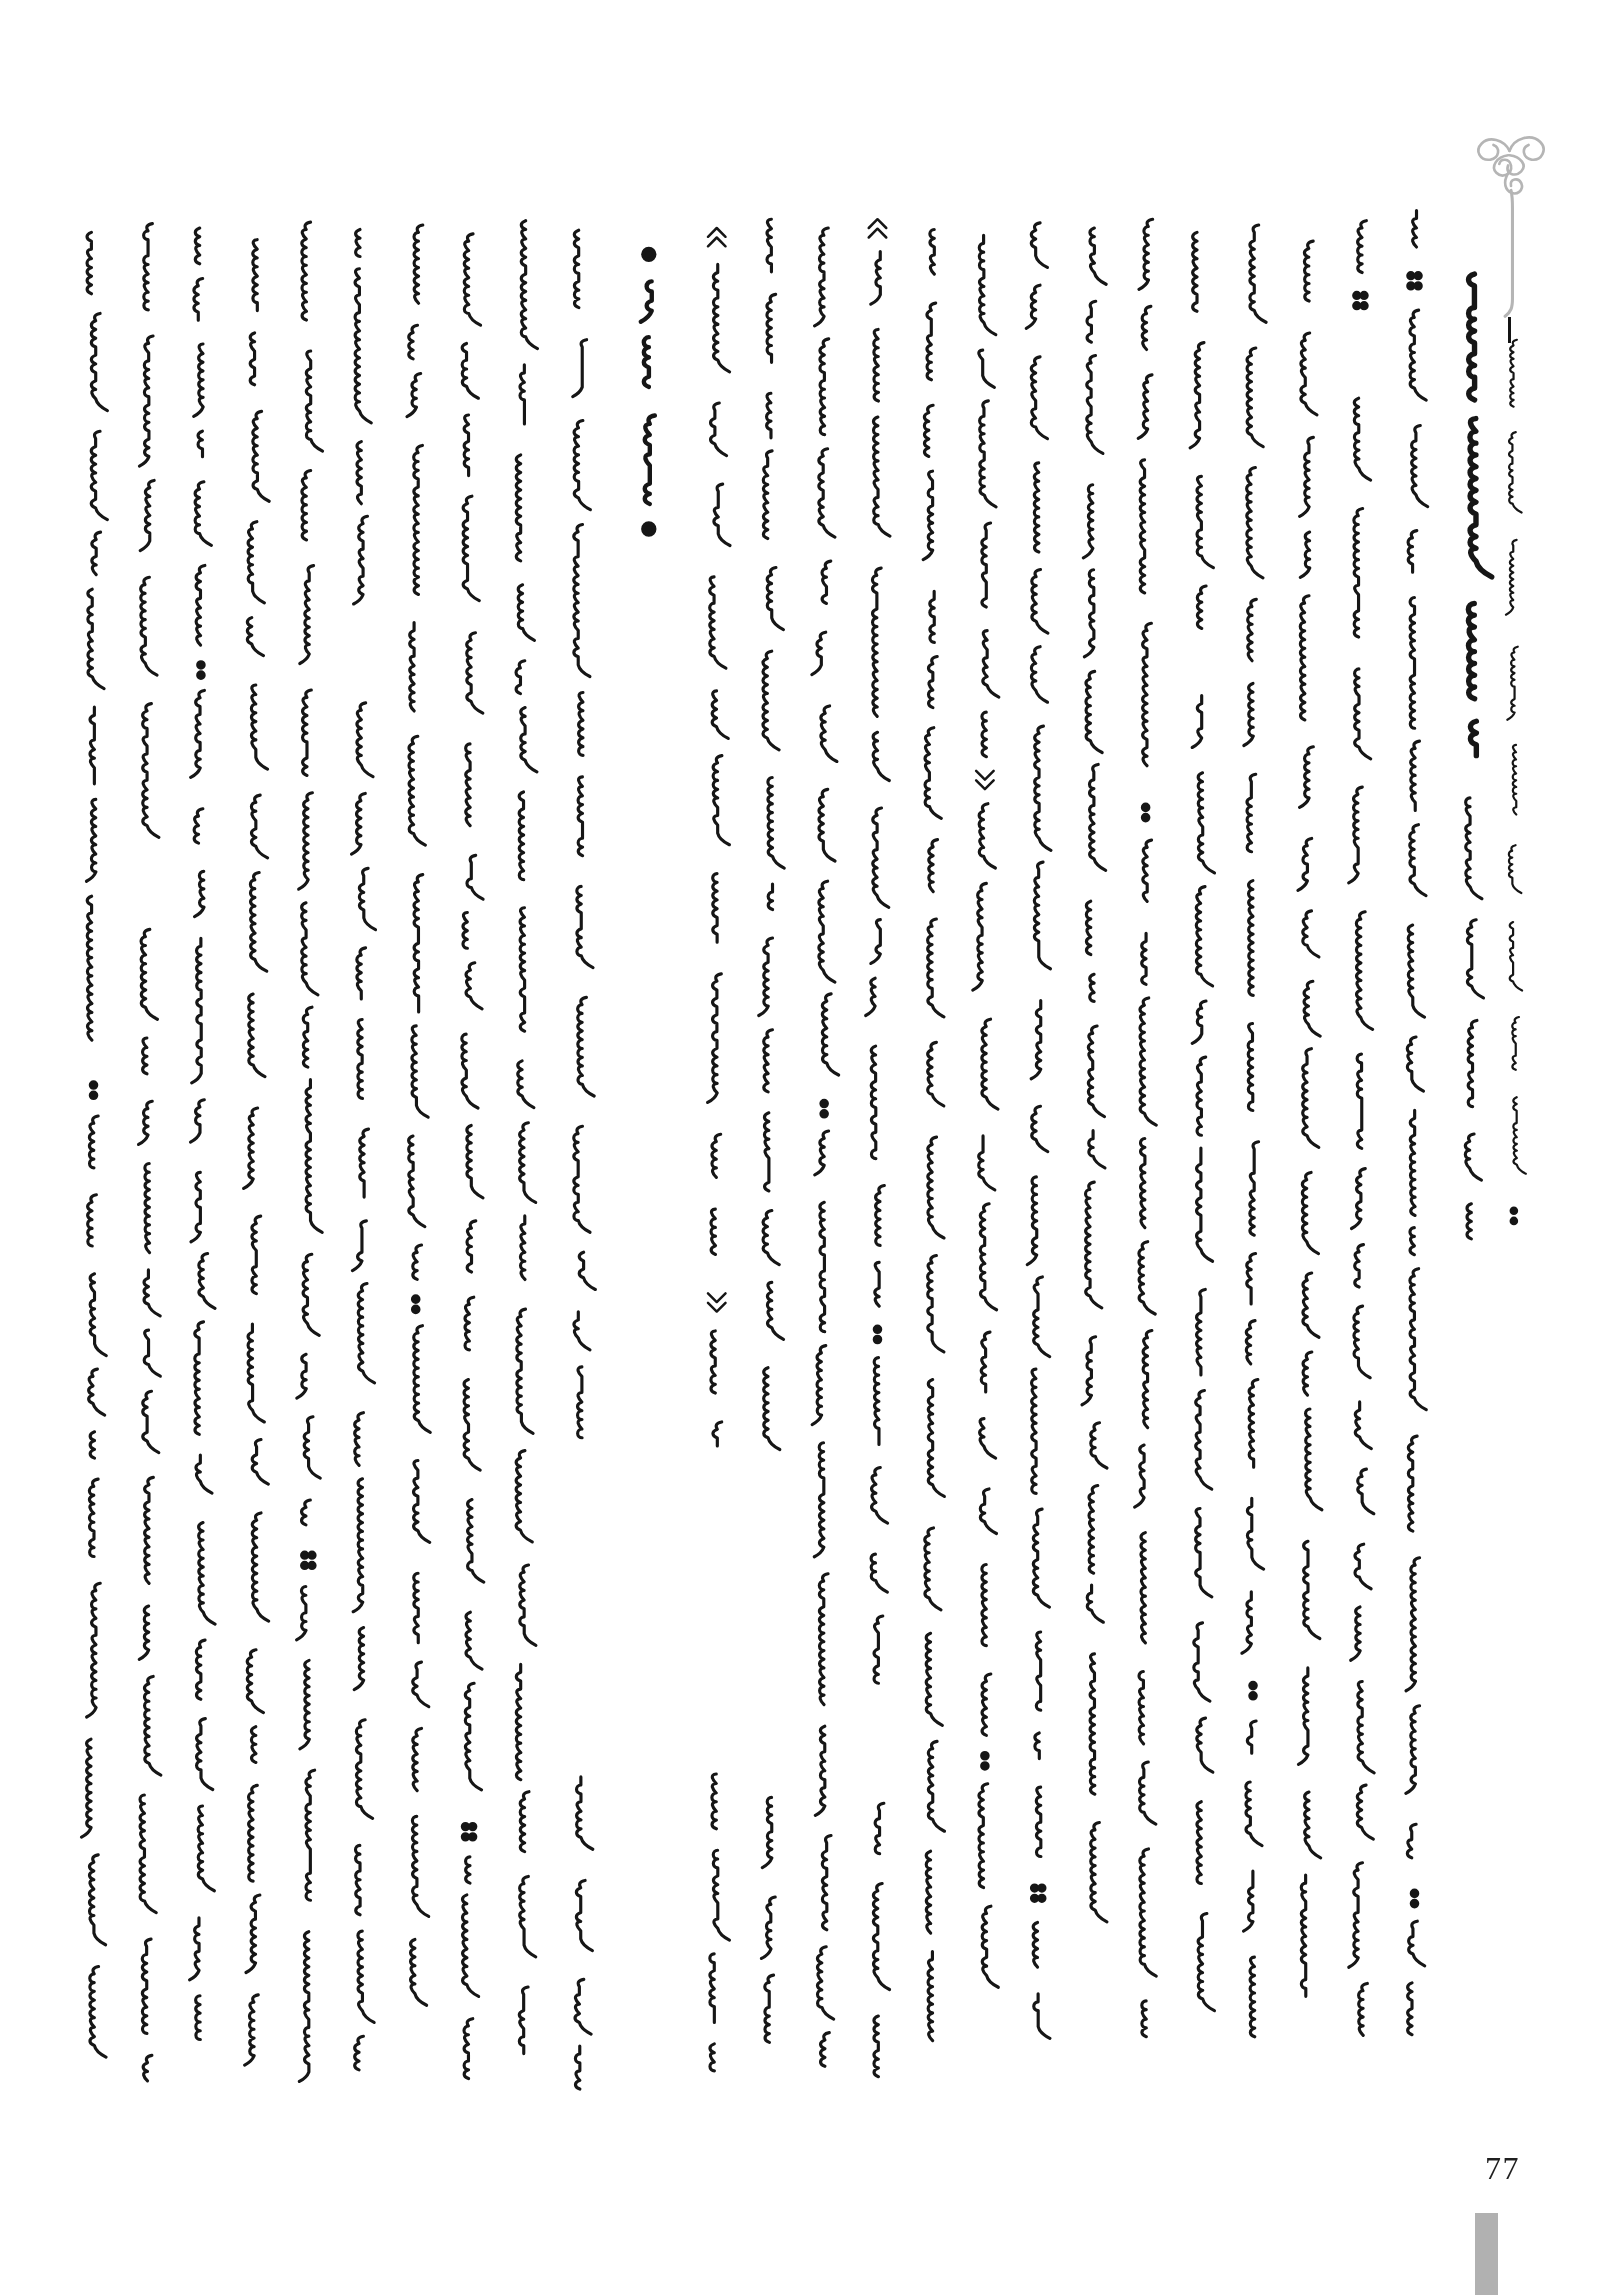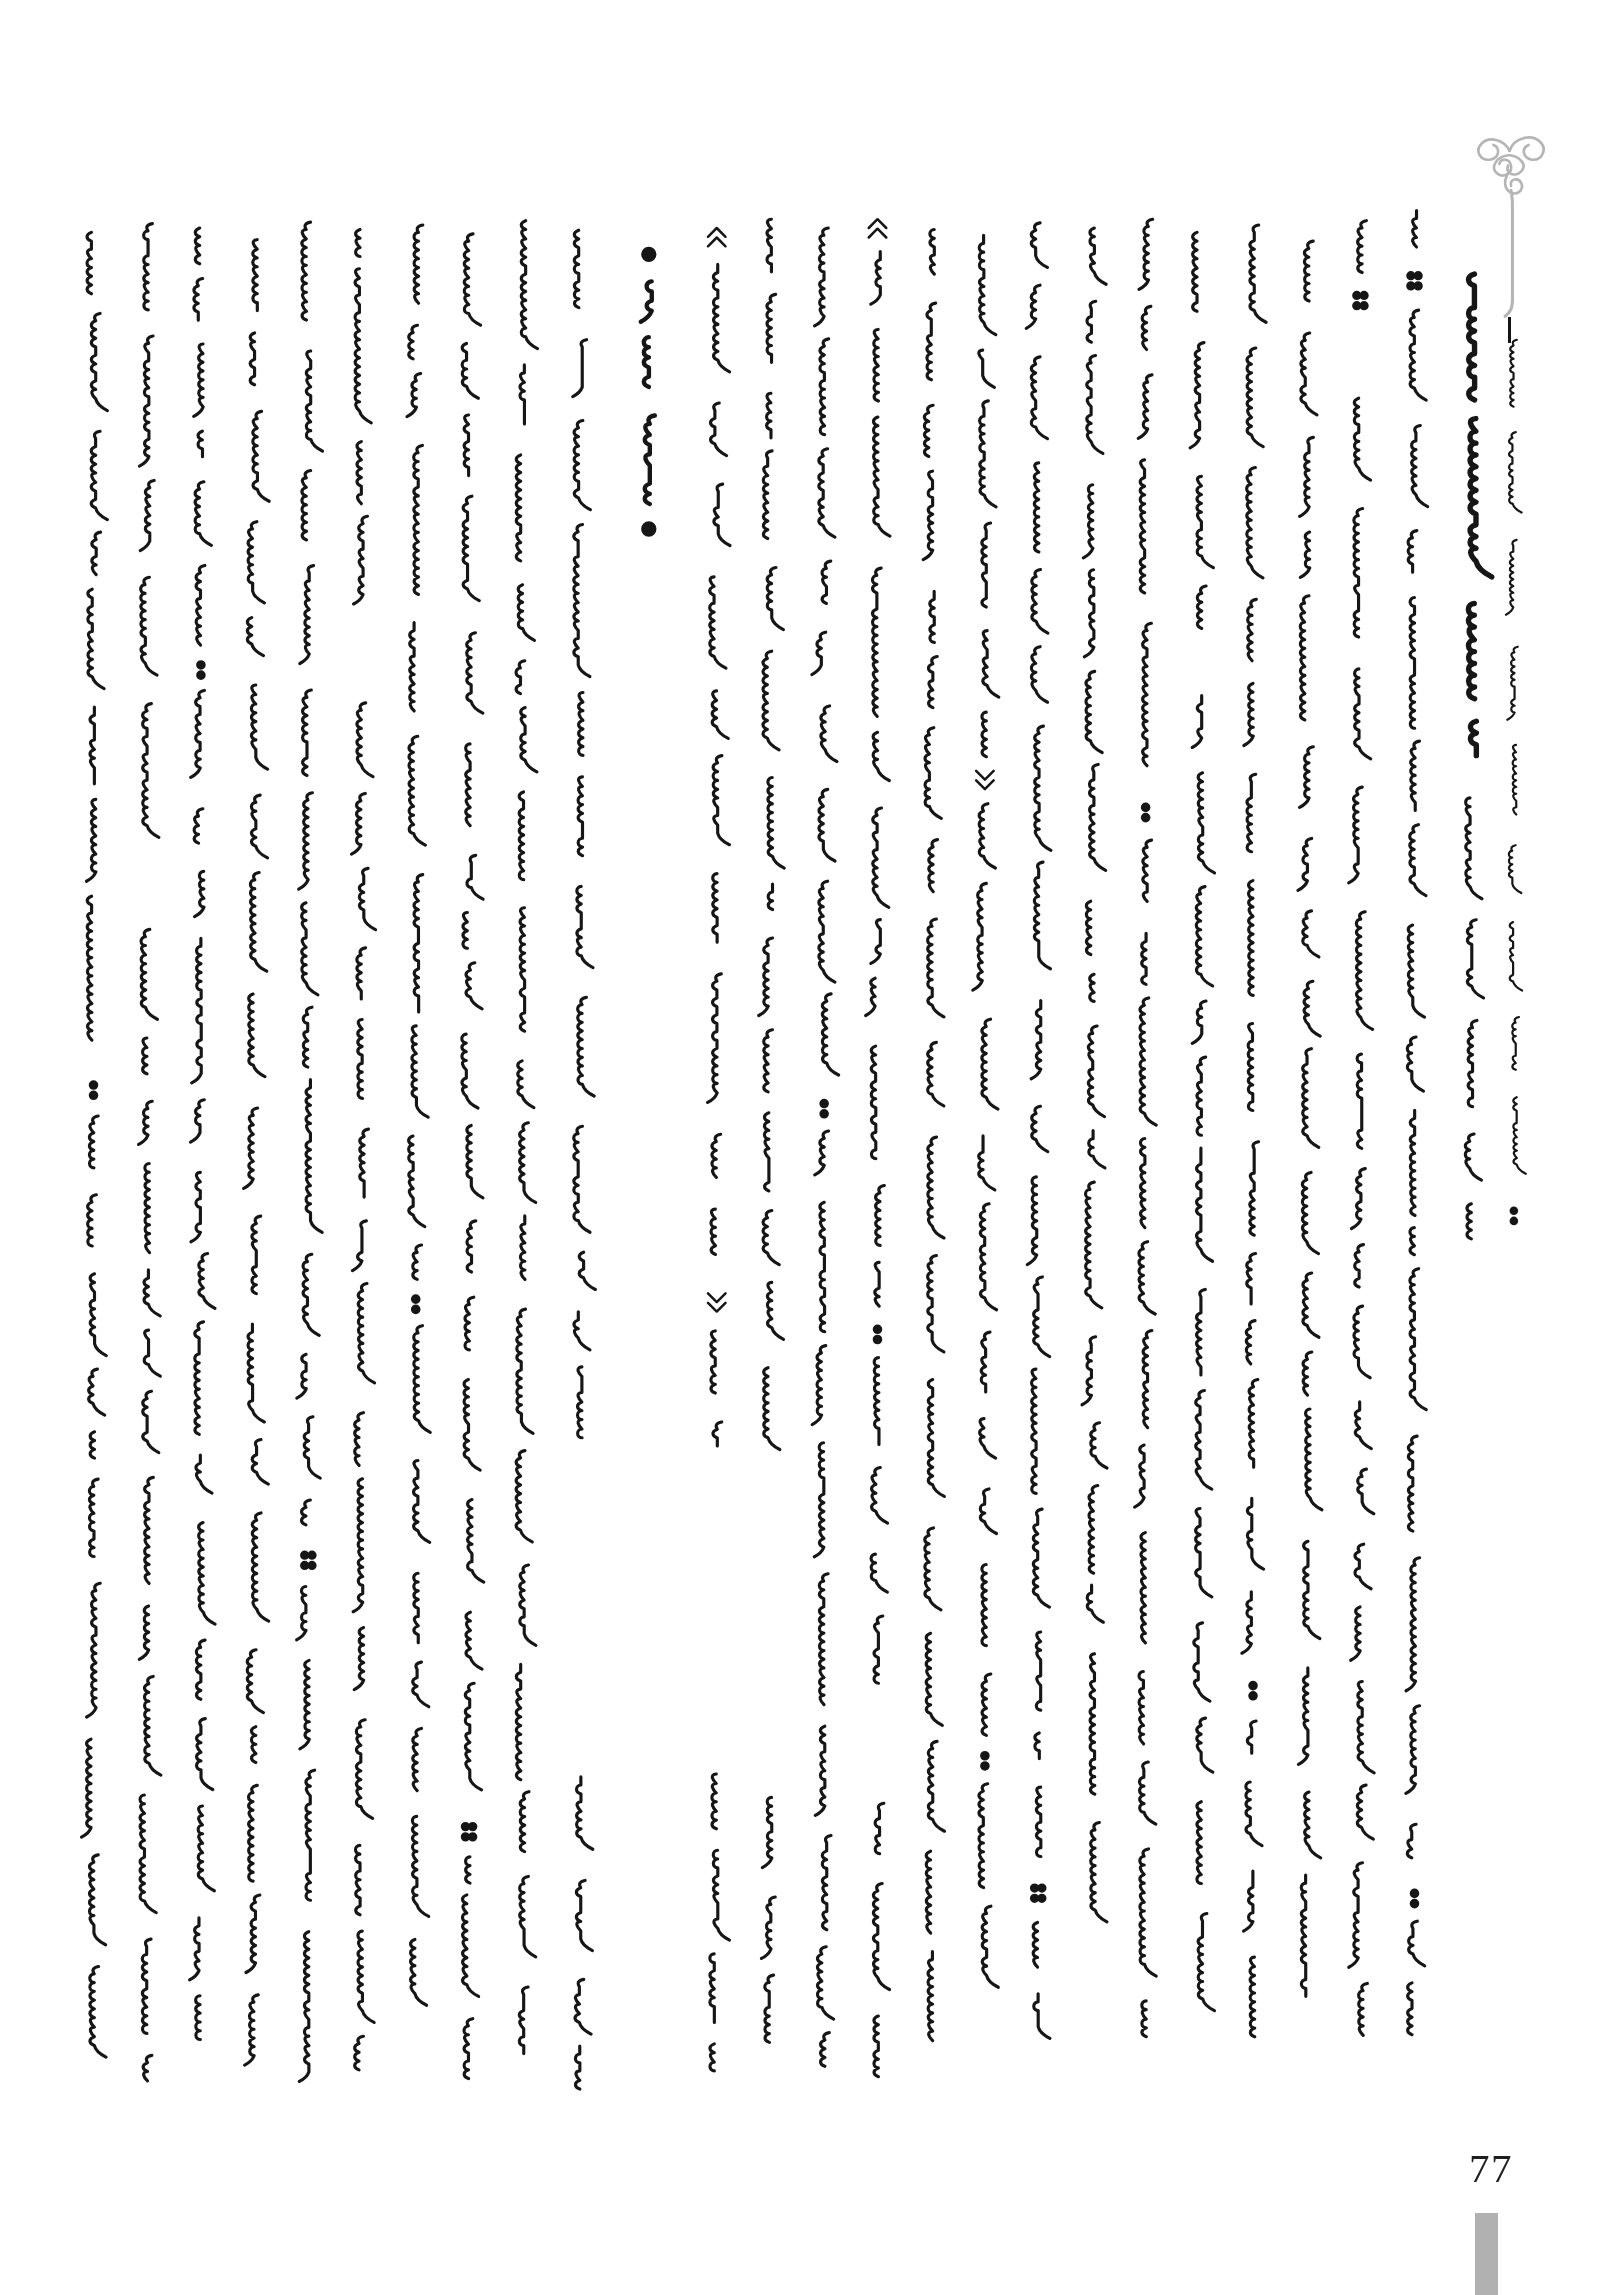--- a/index.html
+++ b/index.html
@@ -11,22 +11,22 @@
     font-family:"Liberation Serif", serif;
   }
   .script-layer{position:absolute;left:0;top:0;width:1622px;height:2295px;}
   .ornament{position:absolute;left:1467px;top:123px;}
   .header-dash{
     position:absolute;left:1508px;top:317px;width:2.9px;height:26px;
     background:#141414;
   }
   .page-number{
     position:absolute;left:1462px;top:2146px;width:58px;
-    font-size:41px;line-height:44px;color:#1f1f1f;
-    letter-spacing:1.5px;text-align:center;
+    font-size:32px;line-height:44px;color:#1f1f1f;
+    letter-spacing:1.5px;text-align:right;
     font-family:"Liberation Serif", serif;
   }
   .footer-bar{
     position:absolute;left:1475px;top:2213px;width:22.7px;height:83px;
   }
 </style>
 </head>
 <body>
 
 <div class="page">

